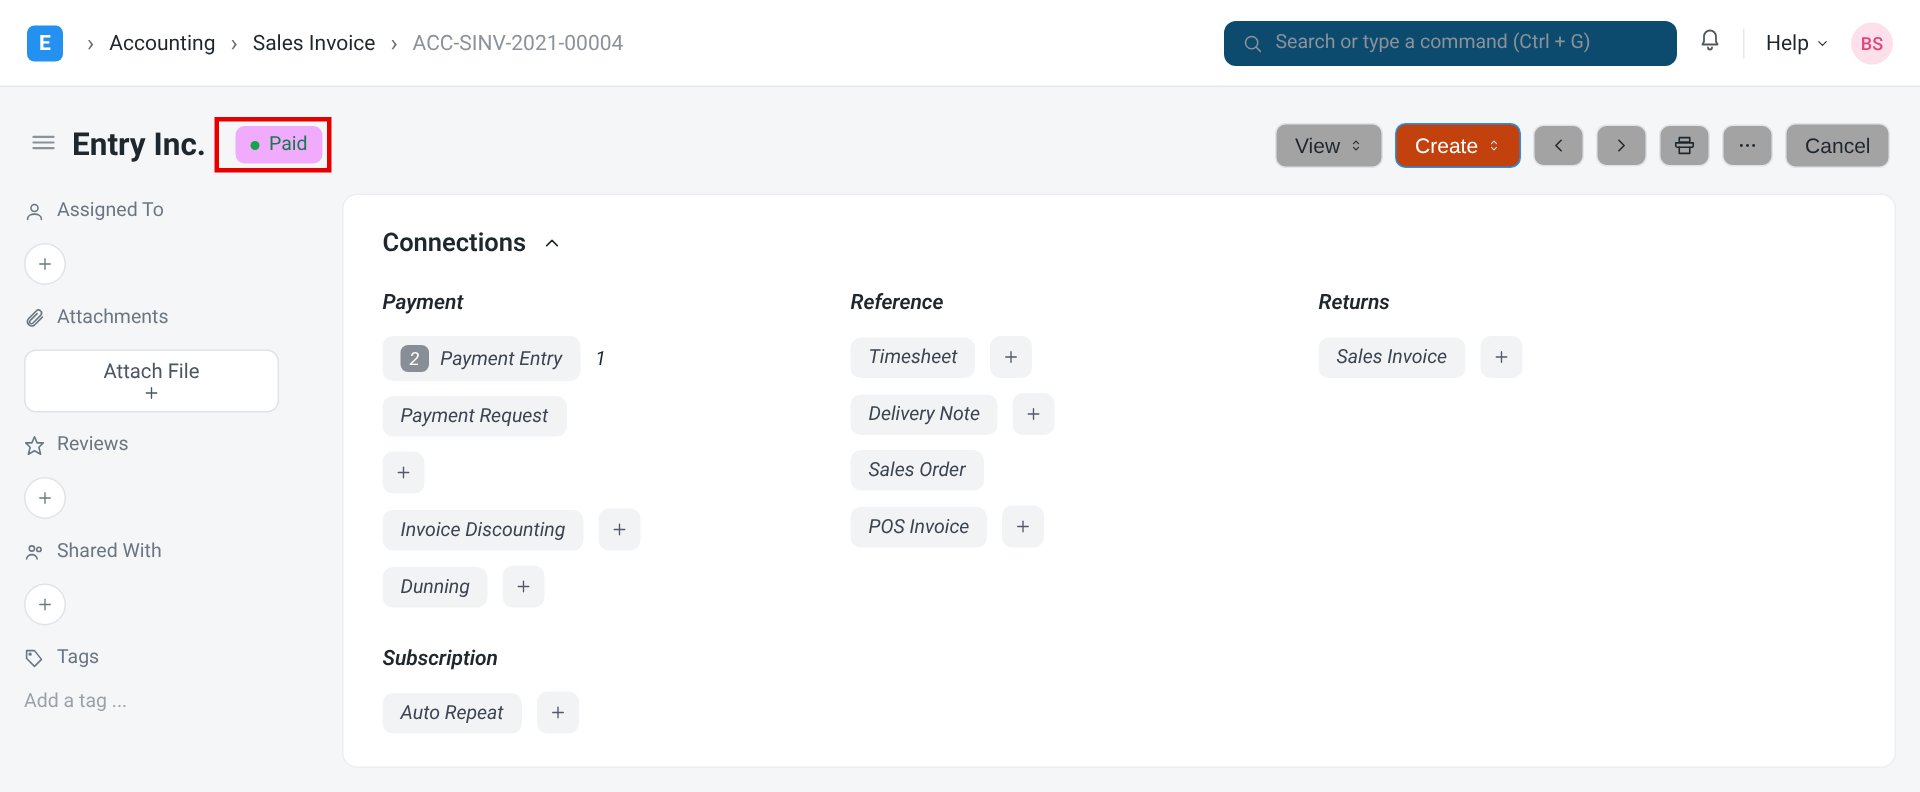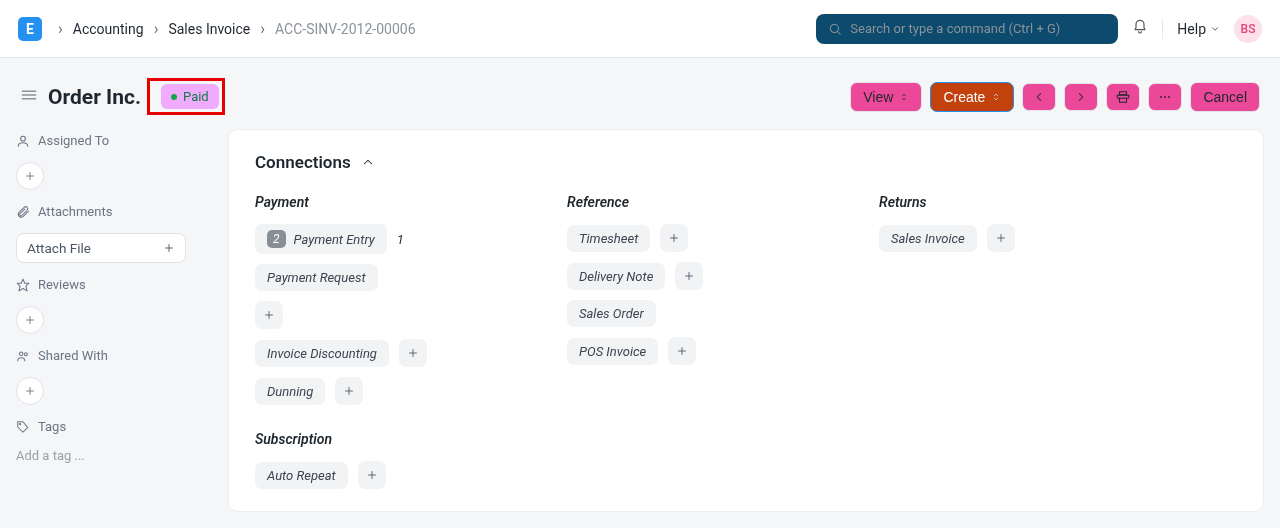--- a/index.html
+++ b/index.html
@@ -19,30 +19,30 @@
   .avatar { width:28px; height:28px; border-radius:50%; background:#fde0ea; color:#e2457e; font-size:12px; display:flex; align-items:center; justify-content:center; font-weight:500;}
 
   
   .titlebar { display:flex; align-items:center; padding:20px 20px 14px 20px;}
   .menu-icon { margin-right:10px; color:#8b9299;}
   .pagetitle { font-size:21px; font-weight:700; color:#1f272e; }
   .status-chip { margin-left:8px; display:inline-flex; align-items:center; gap:6px; background:#f0abfc; color:#16794c; font-size:13px; padding:5px 10px; border-radius:6px;}
   .status-chip .dot { width:6px; height:6px; border-radius:50%; background:#16a34a;}
   .highlight-box { border:3px solid #e60000; padding:3px; margin-left:6px;}
   .title-actions { margin-left:auto; display:flex; align-items:center; gap:8px;}
-  .btn { display:inline-flex; align-items:center; gap:6px; border:1px solid #e0e3e8; background:#ec4899; color:#1f272e; padding:6px 12px; font-size:14px; border-radius:7px; }
+  .btn { display:inline-flex; align-items:center; gap:6px; border:1px solid #e0e3e8; background:#a3a3a3; color:#1f272e; padding:6px 12px; font-size:14px; border-radius:7px; }
   .btn.primary { background:#c2410c; border-color:#2490ef; color:#fff;}
   .btn.icon-only { padding:6px 9px;}
 
   
   .body-row { display:flex; align-items:flex-start; }
   .side { width:228px; padding:4px 16px; font-size:14px; color:#4b5563; display:flex; flex-direction:column; gap:14px;}
   .side-label { display:flex; align-items:center; gap:8px; color:#6b7683; font-size:13px;}
   .add-circle { width:28px; height:28px; border:1px solid #e0e3e8; border-radius:50%; background:#fff; display:flex; align-items:center; justify-content:center; color:#6b7683;}
-  .attach-pill { display:flex; align-items:center; justify-content:space-between; border:1px solid #e0e3e8; background:#fff; border-radius:8px; padding:6px 10px; width:170px; font-size:13.5px;}
+  .attach-pill { display:flex; align-items:center; justify-content:space-between; border:1px solid #e0e3e8; background:#fff; border-radius:8px; padding:6px 10px; width:170px; font-size:13.5px;flex-direction:column;}
   .tag-hint { color:#9aa1a8; font-size:13px;}
 
   .card { flex:1; background:#fff; border:1px solid #eceef1; border-radius:10px; margin:0 16px 16px 0; padding:22px 26px;}
   .card h2 { font-size:17px; font-weight:600; display:flex; align-items:center; gap:10px; margin-bottom:22px;}
   .cols { display:flex; gap:72px;font-style:italic;}
   .col { min-width:240px; }
   .col h3 { font-size:14px; font-weight:600; margin-bottom:14px;}
   .chips { display:flex; flex-direction:column; gap:10px; align-items:flex-start;}
   .chiprow { display:flex; align-items:center; gap:10px;}
   .chip { background:#f2f3f5; color:#3b4450; font-size:13px; padding:6px 12px; border-radius:7px; display:inline-flex; align-items:center; gap:8px;}
@@ -56,21 +56,21 @@
 <body>
 
 <div class="topbar">
   <div class="logo">E</div>
   <div class="bc">
     <span class="sep">›</span>
     <span>Accounting</span>
     <span class="sep">›</span>
     <span>Sales Invoice</span>
     <span class="sep">›</span>
-    <span class="dim">ACC-SINV-2012-00006</span>
+    <span class="dim">ACC-SINV-2021-00004</span>
   </div>
   <div class="top-right">
     <div class="searchbar">
       <svg width="14" height="14" viewBox="0 0 24 24">
           <circle cx="11" cy="11" r="7"></circle>
           <line x1="21" y1="21" x2="16" y2="16"></line>
         </svg>
       <span>Search or type a command (Ctrl + G)</span>
     </div>
     <span>
@@ -91,21 +91,21 @@
 </div>
 
 <div class="titlebar">
   <span class="menu-icon">
     <svg width="18" height="18" viewBox="0 0 24 24">
         <line x1="3" y1="7" x2="21" y2="7"></line>
         <line x1="3" y1="12" x2="21" y2="12"></line>
         <line x1="3" y1="17" x2="21" y2="17"></line>
       </svg>
   </span>
-  <span class="pagetitle">Order Inc.</span>
+  <span class="pagetitle">Entry Inc.</span>
   <span class="highlight-box">
     <span class="status-chip">
       <span class="dot"></span>
       <span>Paid</span>
     </span>
   </span>
 
   <div class="title-actions">
     <button class="btn">
       <span>View</span>

